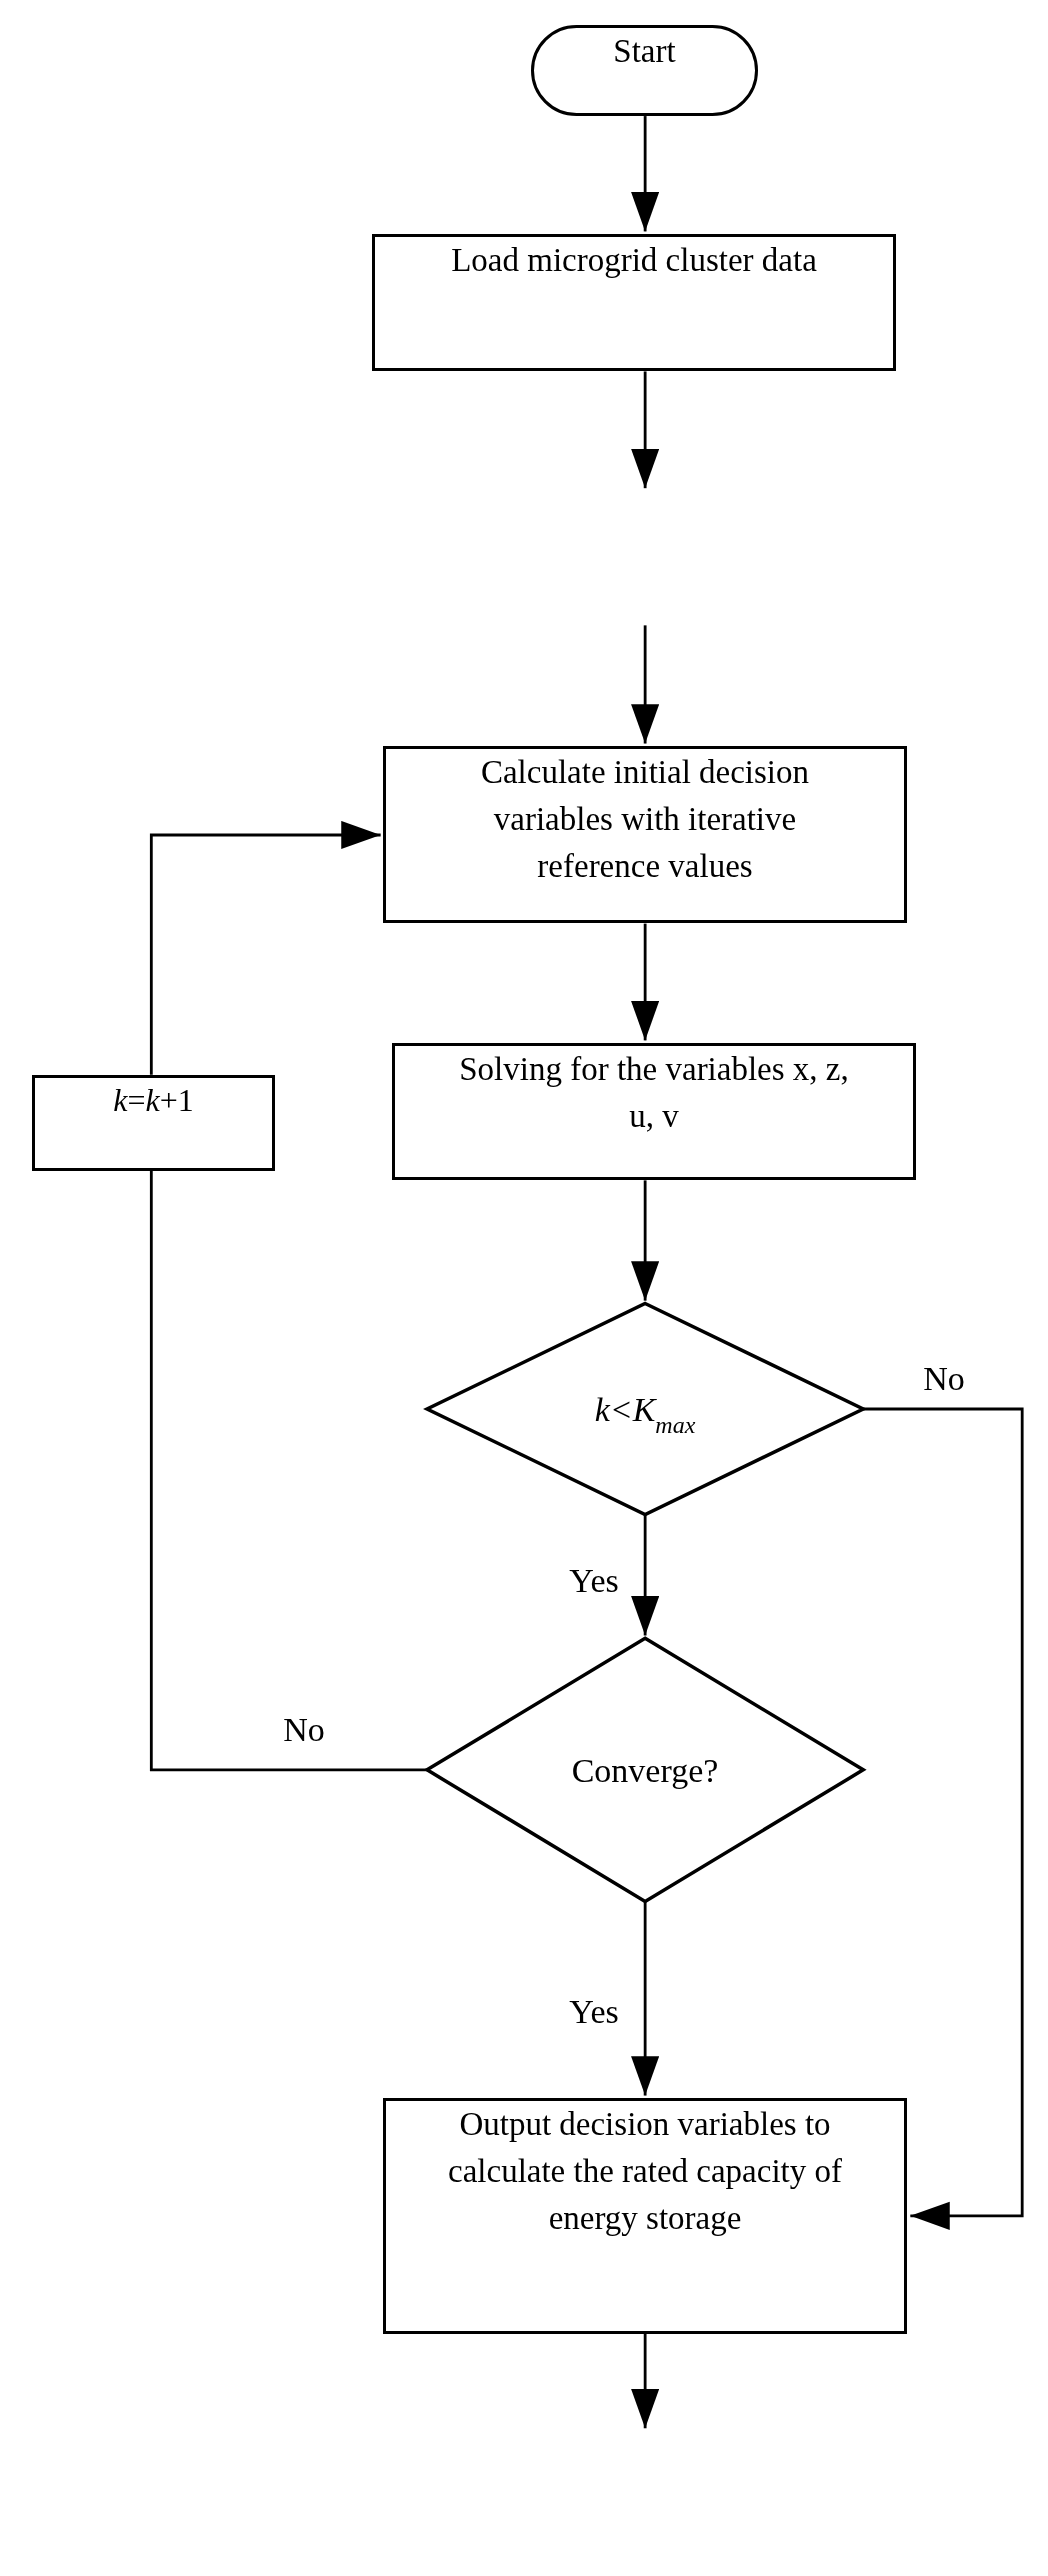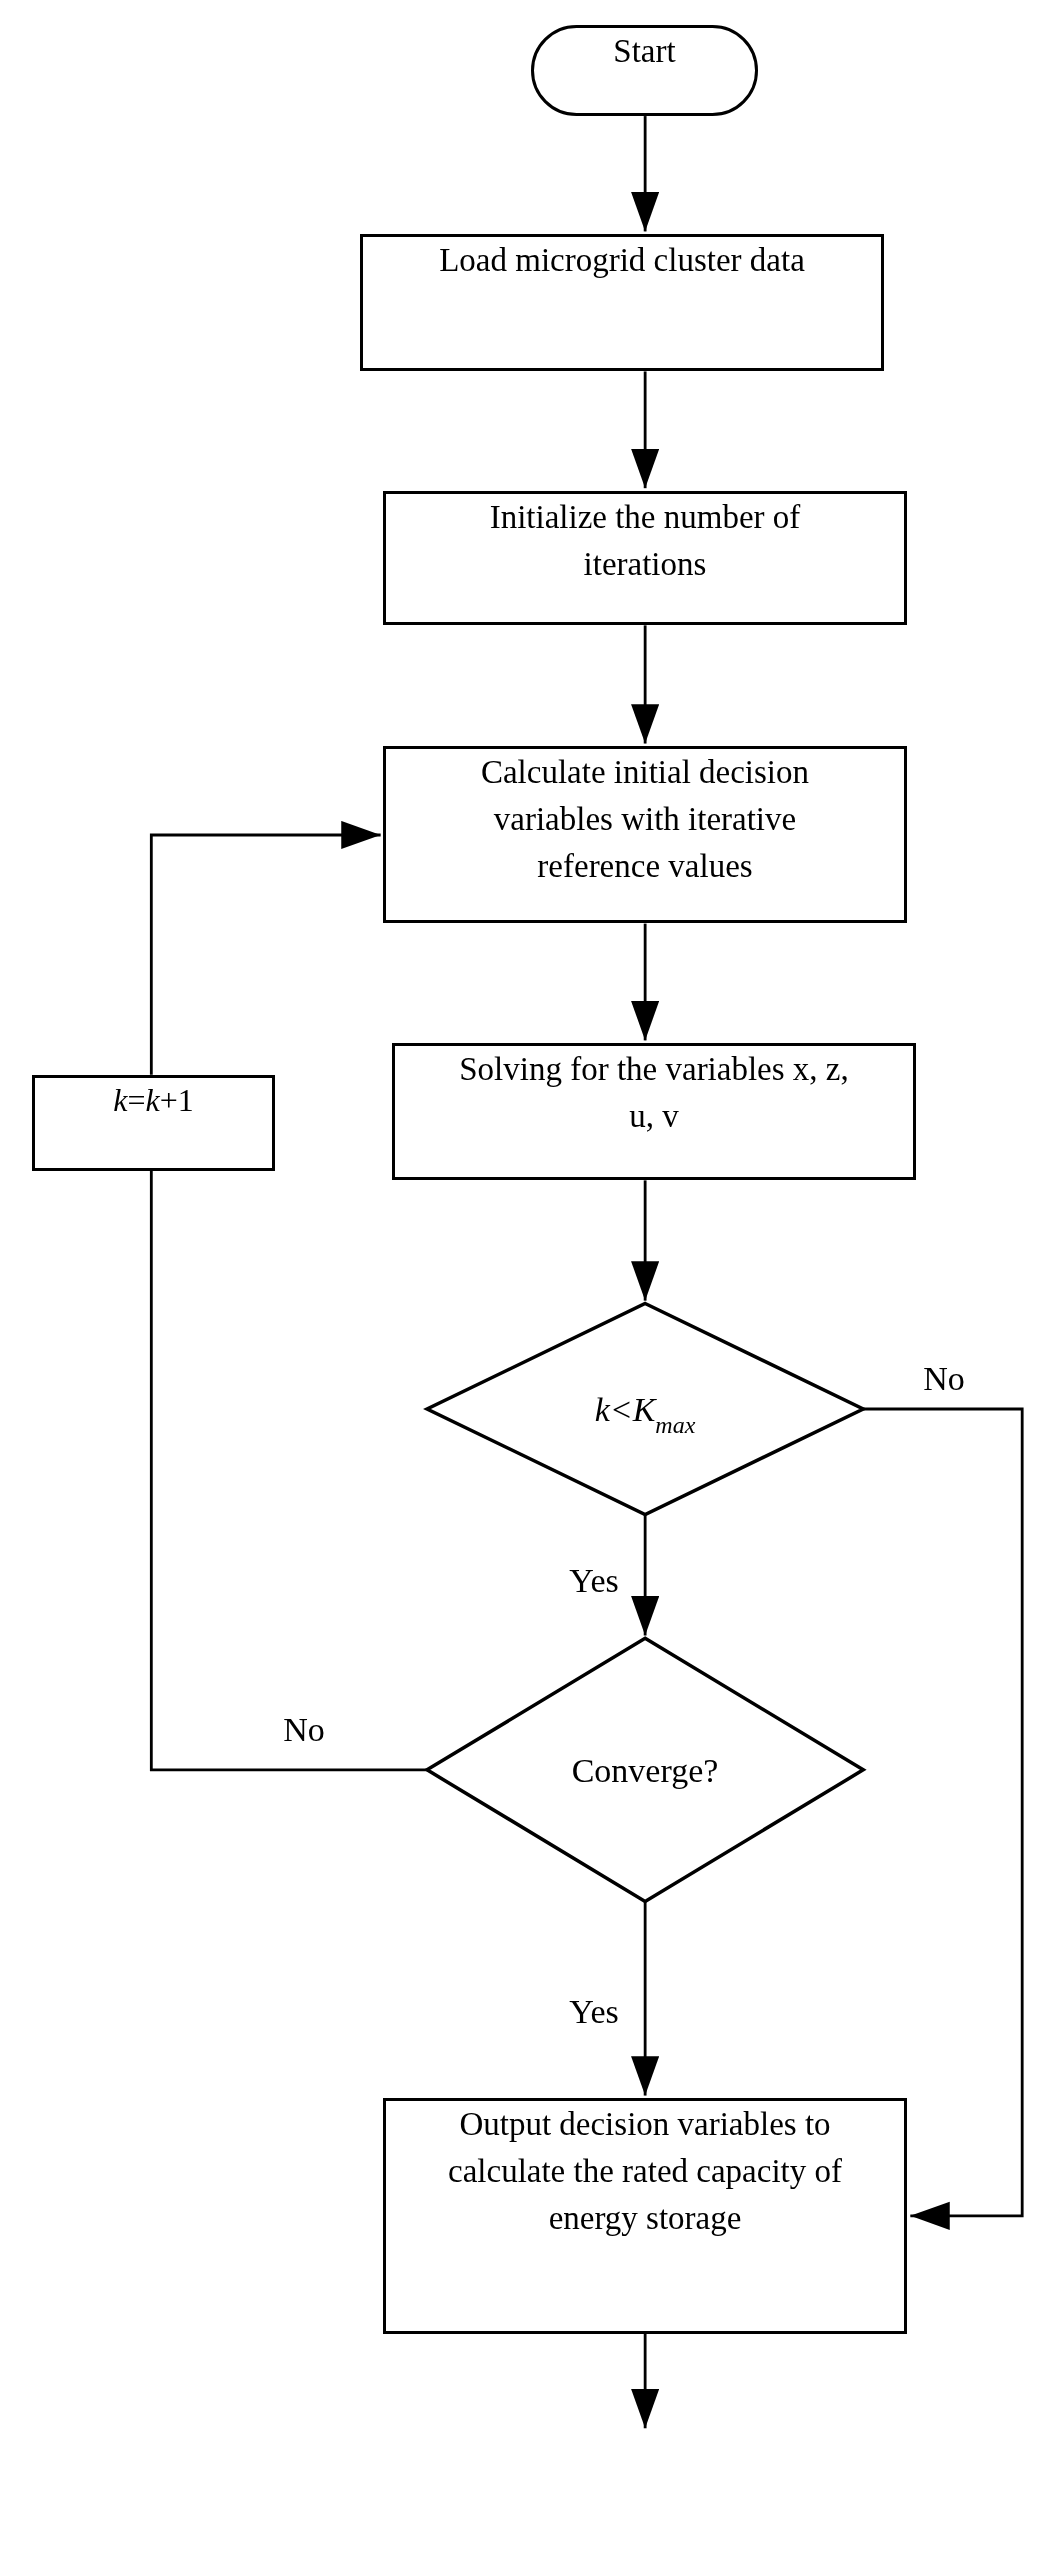--- a/index.html
+++ b/index.html
@@ -27,21 +27,21 @@
   }
   .edge-label{
     position:absolute;z-index:3;
     transform:translate(-50%,-50%);
     font-size:34px;line-height:1;
   }
   .it{font-style:italic;}
   sub.it{font-size:24px;line-height:0;position:relative;top:0.18em;font-style:italic;}
   
   #n-start{left:531px;top:24.6px;width:227px;height:91px;border-radius:46px;}
-  #n-load{left:360px;top:234px;width:524px;height:137px;}
+  #n-load{left:372px;top:234px;width:524px;height:137px;}
   #n-init{left:383px;top:491px;width:524px;height:134px;}
   #n-calc{left:383px;top:746px;width:524px;height:177px;}
   #n-solve{left:392px;top:1043px;width:524px;height:137px;}
   #n-kinc{left:32px;top:1075px;width:243px;height:96px;font-size:32px;}
   #n-output{left:383px;top:2098px;width:524px;height:236px;}
   #n-end{left:497px;top:2431px;width:298px;height:122px;border-radius:61px;}
   #d1-label{left:434px;top:1339px;width:422px;height:141px;}
   #d2-label{left:434px;top:1700px;width:422px;height:141px;}
   #lbl-no-right{left:944px;top:1379px;}
   #lbl-yes-top{left:594px;top:1581px;}
@@ -79,24 +79,20 @@
   </svg>
 
   <div id="n-start" class="node terminator">
     <span>Start</span>
   </div>
 
   <div id="n-load" class="node">
     <span>Load microgrid cluster data</span>
   </div>
 
-  <div id="n-init" class="node">
-    <span>Initialize the number of
-iterations</span>
-  </div>
 
   <div id="n-calc" class="node">
     <span>Calculate initial decision
 variables with iterative
 reference values</span>
   </div>
 
   <div id="n-solve" class="node">
     <span>Solving for the variables x, z,
 u, v</span>

